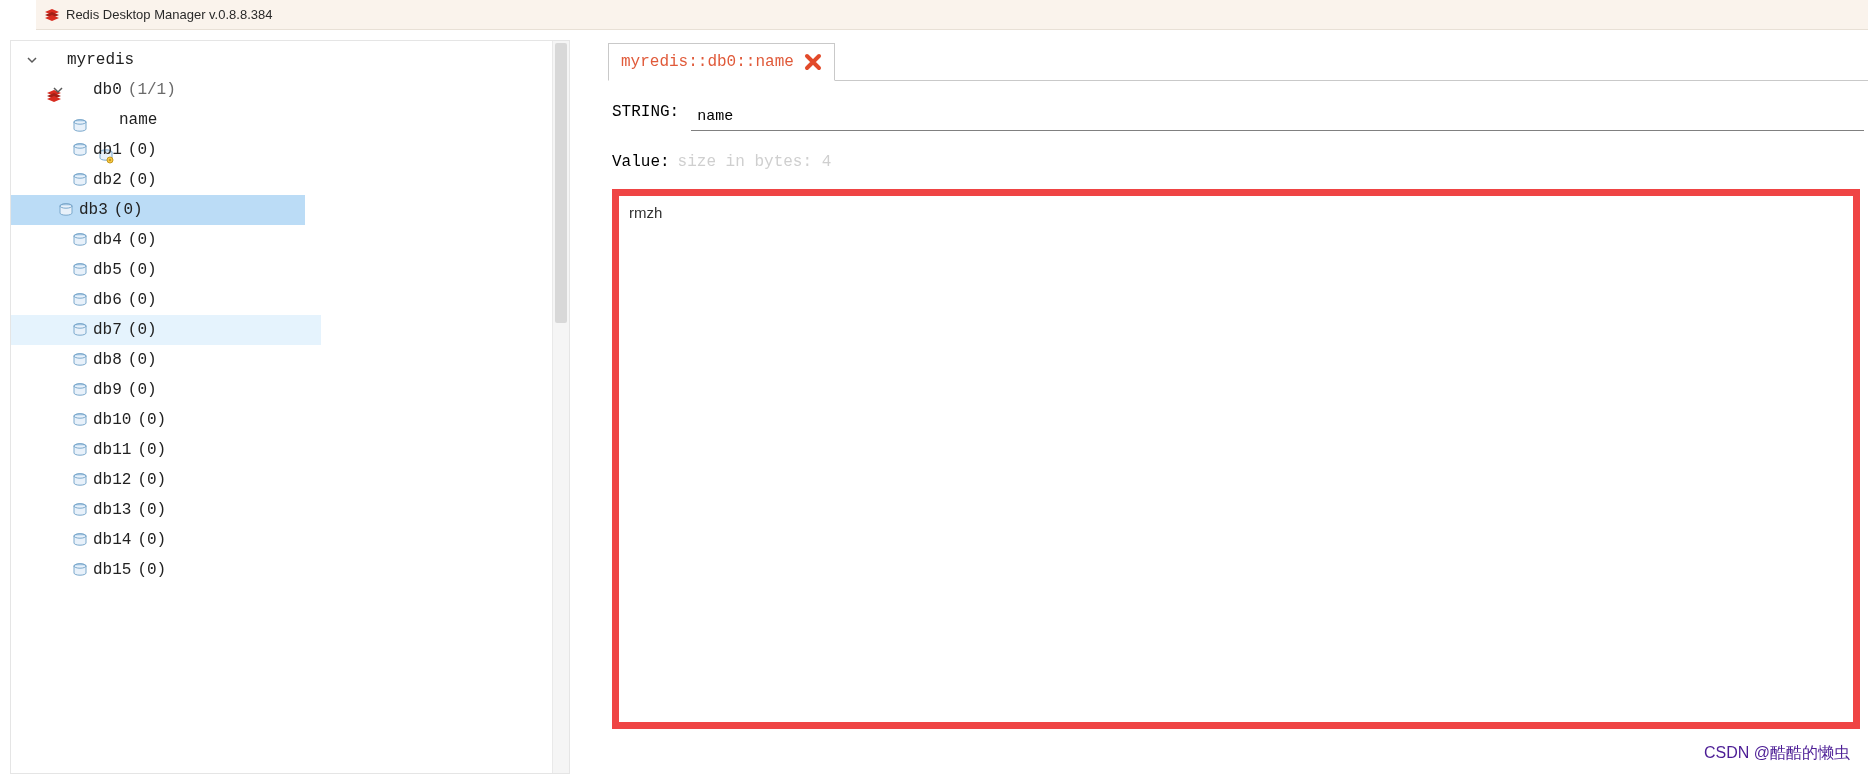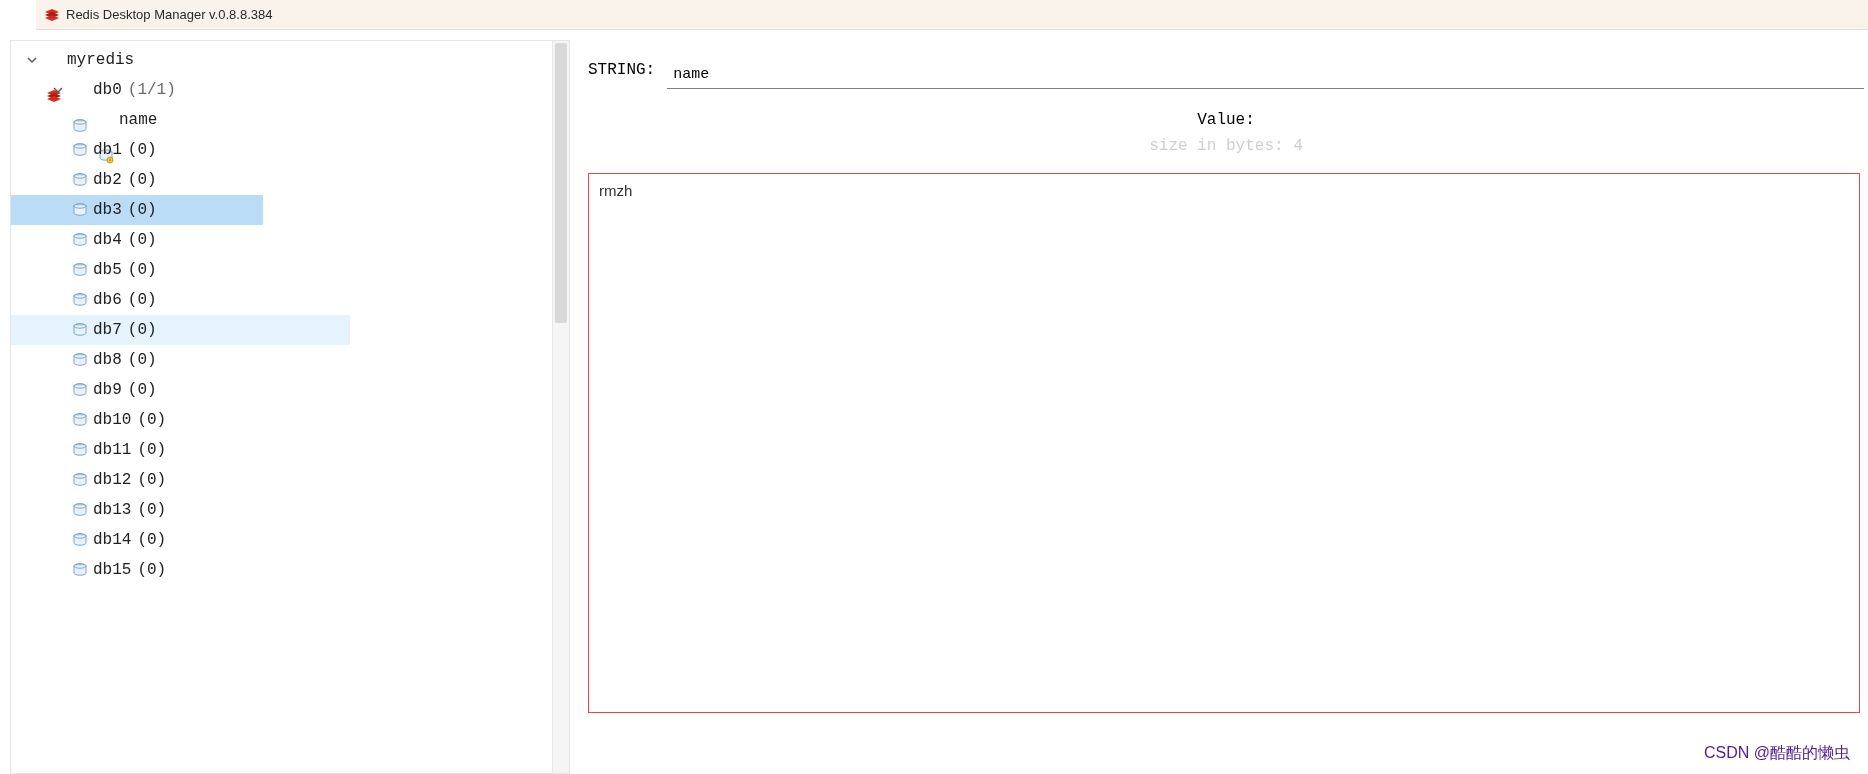--- a/index.html
+++ b/index.html
@@ -23,20 +23,21 @@
     }
     .titlebar .app-icon {
       width: 16px; height: 16px;
       margin-right: 6px;
     }
     .titlebar .title-text { font-size: 13px; color: #2a2a2a; }
 
     .main-area {
       display: flex;
       height: calc(774px - 30px);
+      gap: 24px;
     }
 
     
     .tree-panel {
       width: 560px;
       border: 1px solid #e5e5e5;
       margin: 10px 6px 0 10px;
       position: relative;
       overflow: hidden;
     }
@@ -138,26 +139,25 @@
       font-family: inherit;
       font-size: 15px;
       padding: 2px 6px;
       outline: none;
     }
     .row-value {
       display: flex;
       align-items: center;
       gap: 8px;
       margin-top: 22px;
-      flex-direction: column;
     }
     .size-hint { color: #cfcfcf; }
     .value-box {
       margin-top: 18px;
-      border: 1px solid #ef4444;
+      border: 7px solid #ef4444;
       height: 540px;
       padding: 8px 10px;
       font-family: Arial, sans-serif;
       font-size: 15px;
       color: #333;
       overflow: auto;
       resize: none;
       width: calc(100% - 4px);
       outline: none;
     }
@@ -246,41 +246,41 @@
           <div class="tree-row"><span class="spacer" style="width:46px"></span><span class="ico ico-db"><svg width="18" height="18" viewBox="0 0 18 18">
                 <ellipse cx="9" cy="5" rx="6" ry="2.2" fill="#cfe3f5" stroke="#7aa8cc"></ellipse>
                 <path d="M3 5 v7 a6 2.2 0 0 0 12 0 v-7" fill="#e8f1fa" stroke="#7aa8cc"></path>
                 <ellipse cx="9" cy="5" rx="6" ry="2.2" fill="none" stroke="#7aa8cc"></ellipse>
               </svg></span><span class="db-label">db1</span><span class="db-count">(0)</span></div>
           <div class="tree-row"><span class="spacer" style="width:46px"></span><span class="ico ico-db"><svg width="18" height="18" viewBox="0 0 18 18">
                 <ellipse cx="9" cy="5" rx="6" ry="2.2" fill="#cfe3f5" stroke="#7aa8cc"></ellipse>
                 <path d="M3 5 v7 a6 2.2 0 0 0 12 0 v-7" fill="#e8f1fa" stroke="#7aa8cc"></path>
                 <ellipse cx="9" cy="5" rx="6" ry="2.2" fill="none" stroke="#7aa8cc"></ellipse>
               </svg></span><span class="db-label">db2</span><span class="db-count">(0)</span></div>
-          <div class="tree-row selected" style="width: 252px; margin-left: 0px; padding-left: 14px;"><span class="spacer" style="width:46px"></span><span class="ico ico-db"><svg width="18" height="18" viewBox="0 0 18 18">
+          <div class="tree-row selected" style="width: 294px; margin-left: 0px; padding-left: 0;"><span class="spacer" style="width:46px"></span><span class="ico ico-db"><svg width="18" height="18" viewBox="0 0 18 18">
                 <ellipse cx="9" cy="5" rx="6" ry="2.2" fill="#cfe3f5" stroke="#7aa8cc"></ellipse>
                 <path d="M3 5 v7 a6 2.2 0 0 0 12 0 v-7" fill="#e8f1fa" stroke="#7aa8cc"></path>
                 <ellipse cx="9" cy="5" rx="6" ry="2.2" fill="none" stroke="#7aa8cc"></ellipse>
               </svg></span><span class="db-label">db3</span><span class="db-count">(0)</span></div>
           <div class="tree-row"><span class="spacer" style="width:46px"></span><span class="ico ico-db"><svg width="18" height="18" viewBox="0 0 18 18">
                 <ellipse cx="9" cy="5" rx="6" ry="2.2" fill="#cfe3f5" stroke="#7aa8cc"></ellipse>
                 <path d="M3 5 v7 a6 2.2 0 0 0 12 0 v-7" fill="#e8f1fa" stroke="#7aa8cc"></path>
                 <ellipse cx="9" cy="5" rx="6" ry="2.2" fill="none" stroke="#7aa8cc"></ellipse>
               </svg></span><span class="db-label">db4</span><span class="db-count">(0)</span></div>
           <div class="tree-row"><span class="spacer" style="width:46px"></span><span class="ico ico-db"><svg width="18" height="18" viewBox="0 0 18 18">
                 <ellipse cx="9" cy="5" rx="6" ry="2.2" fill="#cfe3f5" stroke="#7aa8cc"></ellipse>
                 <path d="M3 5 v7 a6 2.2 0 0 0 12 0 v-7" fill="#e8f1fa" stroke="#7aa8cc"></path>
                 <ellipse cx="9" cy="5" rx="6" ry="2.2" fill="none" stroke="#7aa8cc"></ellipse>
               </svg></span><span class="db-label">db5</span><span class="db-count">(0)</span></div>
           <div class="tree-row"><span class="spacer" style="width:46px"></span><span class="ico ico-db"><svg width="18" height="18" viewBox="0 0 18 18">
                 <ellipse cx="9" cy="5" rx="6" ry="2.2" fill="#cfe3f5" stroke="#7aa8cc"></ellipse>
                 <path d="M3 5 v7 a6 2.2 0 0 0 12 0 v-7" fill="#e8f1fa" stroke="#7aa8cc"></path>
                 <ellipse cx="9" cy="5" rx="6" ry="2.2" fill="none" stroke="#7aa8cc"></ellipse>
               </svg></span><span class="db-label">db6</span><span class="db-count">(0)</span></div>
-          <div class="tree-row hover" style="width: 339px; margin-left: 0px; padding-left: 14px;"><span class="spacer" style="width:46px"></span><span class="ico ico-db"><svg width="18" height="18" viewBox="0 0 18 18">
+          <div class="tree-row hover" style="width: 310px; margin-left: 0px; padding-left: 14px;"><span class="spacer" style="width:46px"></span><span class="ico ico-db"><svg width="18" height="18" viewBox="0 0 18 18">
                 <ellipse cx="9" cy="5" rx="6" ry="2.2" fill="#cfe3f5" stroke="#7aa8cc"></ellipse>
                 <path d="M3 5 v7 a6 2.2 0 0 0 12 0 v-7" fill="#e8f1fa" stroke="#7aa8cc"></path>
                 <ellipse cx="9" cy="5" rx="6" ry="2.2" fill="none" stroke="#7aa8cc"></ellipse>
               </svg></span><span class="db-label">db7</span><span class="db-count">(0)</span></div>
           <div class="tree-row"><span class="spacer" style="width:46px"></span><span class="ico ico-db"><svg width="18" height="18" viewBox="0 0 18 18">
                 <ellipse cx="9" cy="5" rx="6" ry="2.2" fill="#cfe3f5" stroke="#7aa8cc"></ellipse>
                 <path d="M3 5 v7 a6 2.2 0 0 0 12 0 v-7" fill="#e8f1fa" stroke="#7aa8cc"></path>
                 <ellipse cx="9" cy="5" rx="6" ry="2.2" fill="none" stroke="#7aa8cc"></ellipse>
               </svg></span><span class="db-label">db8</span><span class="db-count">(0)</span></div>
           <div class="tree-row"><span class="spacer" style="width:46px"></span><span class="ico ico-db"><svg width="18" height="18" viewBox="0 0 18 18">
@@ -321,20 +321,30 @@
         </div>
 
     </div>
     <div class="tree-scroll">
       <div class="tree-thumb"></div>
     </div>
   </div>
 
   <div class="content-panel">
 
+    <div class="tabs-bar">
+      <div class="tab">
+        <span>myredis::db0::name</span>
+        <span class="close-x">
+          <svg width="18" height="18" viewBox="0 0 18 18">
+              <path d="M3 3 L15 15 M15 3 L3 15" stroke="#e24a2a" stroke-width="4" stroke-linecap="round"></path>
+            </svg>
+        </span>
+      </div>
+    </div>
 
     <div class="kv-area">
       <div class="row-string">
         <span class="field-label">STRING:</span>
         <input class="key-input" type="text" value="name" style="">
       </div>
 
       <div class="row-value">
         <span class="field-label">Value:</span>
         <span class="size-hint">size in bytes: 4</span>

